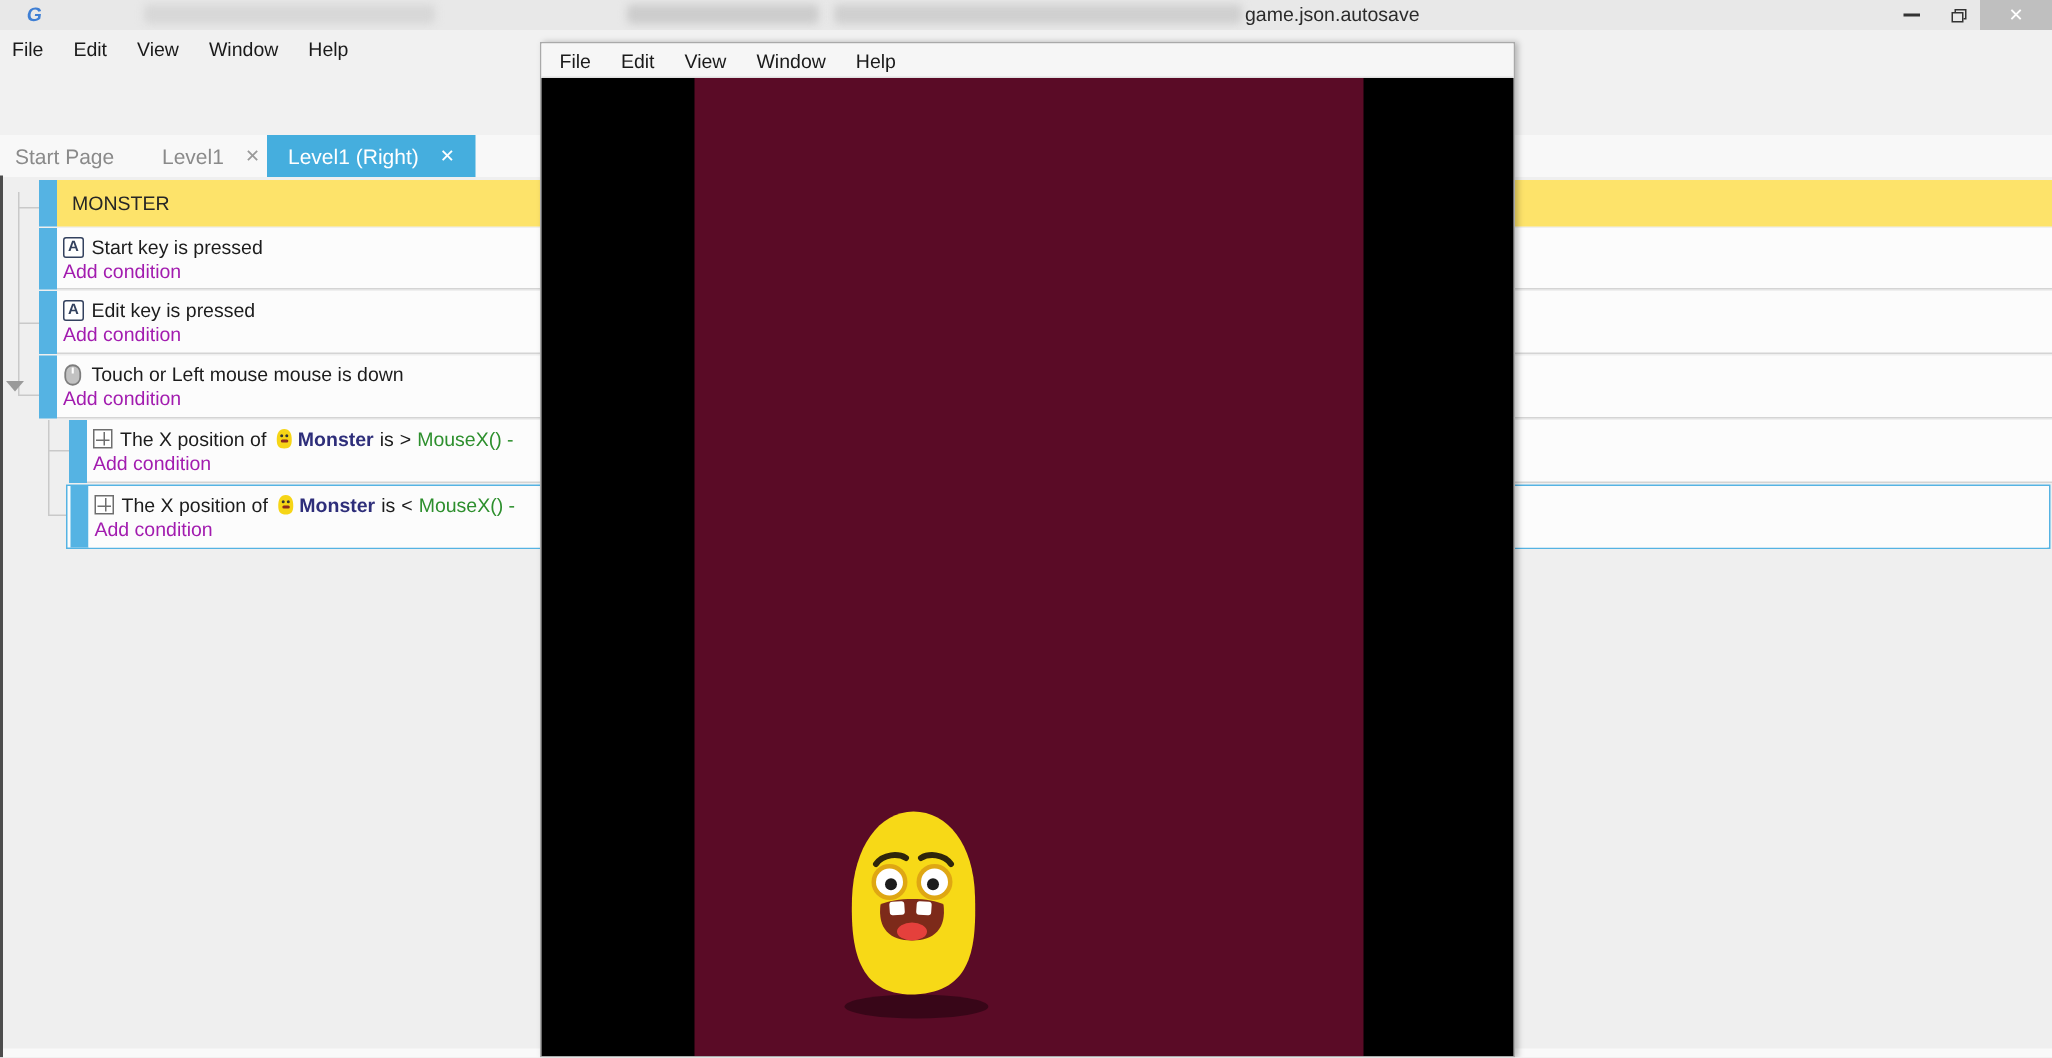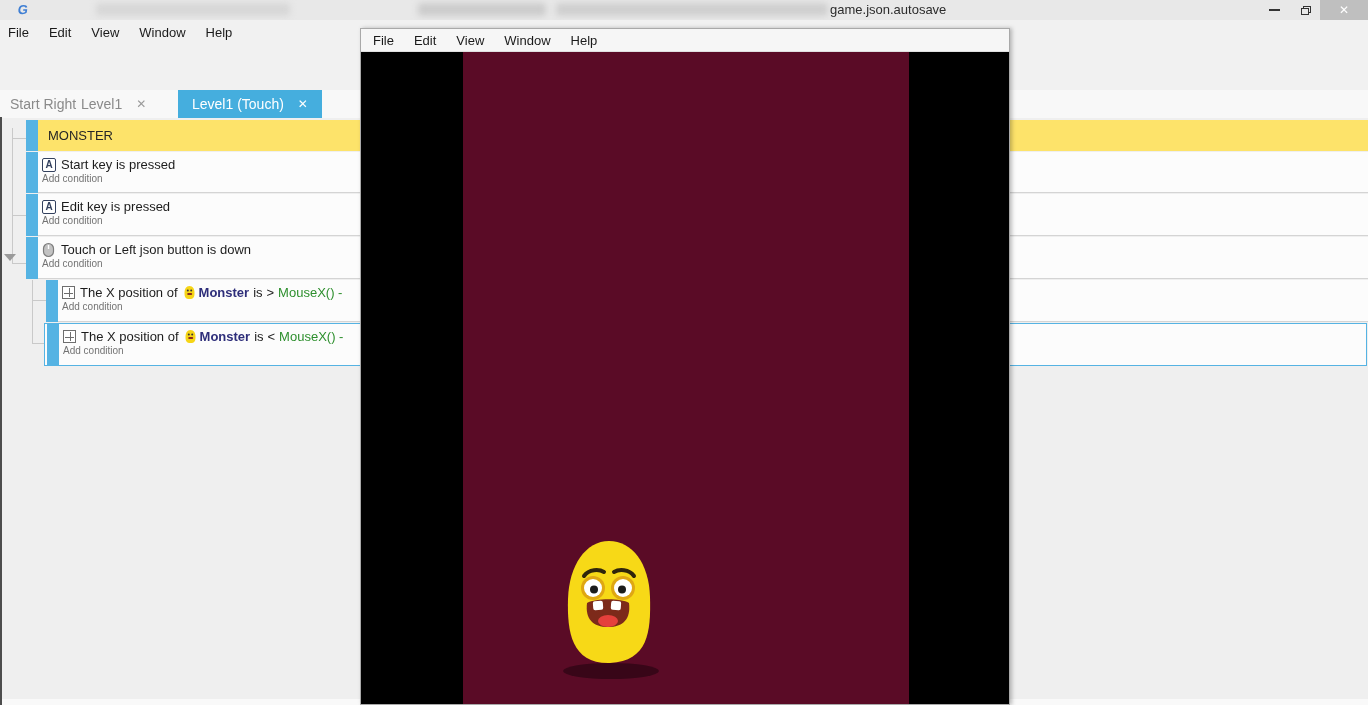--- a/index.html
+++ b/index.html
@@ -49,21 +49,21 @@
   .tree-line { position:absolute; background:#c9c9c9; z-index:1; }
   .expander { position:absolute; left:4px; top:254px; width:0; height:0; z-index:2;
               border-left:6px solid transparent; border-right:6px solid transparent; border-top:7px solid #9a9a9a; }
 
   .ev-row { position:absolute; left:0; width:1368px; z-index:1; }
   .ev-bar { position:absolute; top:0; width:12px; height:100%; background:#55b3e3; }
   .ev-body { position:absolute; top:0; height:100%; background:#fcfcfc; border-bottom:1px solid #d4d4d4; }
   .group-row .ev-body { background:#fde36a; border-bottom:none; }
   .group-label { font-size:13px; color:#262626; line-height:31px; padding-left:10px; }
   .cond-line { height:21px; display:flex; align-items:center; font-size:13px; color:#1c1c1c; padding-top:4px; }
-  .add-line { height:18px; font-size:10px; color:#737373; }
+  .add-line { height:18px; font-size:13px; color:#a21caf; }
   .sel-border { border:1px solid #55b3e3; }
 
   .kbd-icon { display:inline-block; width:14px; height:14px; border:1.5px solid #33415e; border-radius:2px;
               font-size:10px; font-weight:bold; color:#33415e; text-align:center; line-height:12px; margin-right:5px; background:#fff; }
   .pos-icon { display:inline-block; width:13px; height:13px; margin-right:5px; position:relative; border:1px solid #6e6e6e; background:#fff; }
   .pos-icon::before { content:""; position:absolute; left:50%; top:1px; bottom:1px; width:1px; background:#6e6e6e; }
   .pos-icon::after  { content:""; position:absolute; top:50%; left:1px; right:1px; height:1px; background:#6e6e6e; }
   .mini-monster { display:inline-block; margin:0 4px 0 2px; }
   .obj-name { font-weight:bold; color:#2e2e7a; margin-right:4px; }
   .plain { margin-right:4px; }
@@ -184,28 +184,28 @@
     </svg>
     <div class="tb-sep" style="left:1328px"></div>
     <svg class="tb-icon" style="left:1332px" width="34" height="36">
       <circle cx="15" cy="14" r="10" fill="none" stroke="#283a8e" stroke-width="3.5"></circle>
       <line x1="22" y1="22" x2="30" y2="31" stroke="#283a8e" stroke-width="4" stroke-linecap="round"></line>
     </svg>
   </div>
 
   <div class="tabstrip">
     <div class="tab" style="left:10px">
-      <span>Start Right</span>
-    </div>
-    <div class="tab" style="left:81px">
+      <span>Start Page</span>
+    </div>
+    <div class="tab" style="left:108px">
       <span>Level1</span>
       <span class="close">✕</span>
     </div>
     <div class="tab active" style="left:178px">
-      <span>Level1 (Touch)</span>
+      <span>Level1 (Right)</span>
       <span class="close">✕</span>
     </div>
   </div>
 
   <div class="events-area"></div>
 
   <div class="tree-line" style="left:12px; top:128px; width:1px; height:136px;"></div>
   <div class="tree-line" style="left:12px; top:138px; width:14px; height:1px;"></div>
   <div class="tree-line" style="left:12px; top:215px; width:14px; height:1px;"></div>
   <div class="tree-line" style="left:12px; top:263px; width:14px; height:1px;"></div>
@@ -244,21 +244,21 @@
   </div>
 
   <div class="ev-row" style="top:237px; height:42px;">
     <div class="ev-bar" style="left:26px"></div>
     <div class="ev-body" style="left:38px; width:1330px;">
       <div class="cond-line" style="padding-left:4px;">
         <svg width="13" height="16" style="margin-right:6px">
           <rect x="1.5" y="1.5" width="10" height="13" rx="5" fill="#c2c2c2" stroke="#7d7d7d" stroke-width="1.2"></rect>
           <line x1="6.5" y1="3" x2="6.5" y2="7" stroke="#ffffff" stroke-width="1.4"></line>
         </svg>
-        <span>Touch or Left json button is down</span>
+        <span>Touch or Left mouse mouse is down</span>
       </div>
       <div class="add-line" style="padding-left:4px;">Add condition</div>
     </div>
   </div>
 
   <div class="ev-row" style="top:280px; height:42px;">
     <div class="ev-bar" style="left:46px"></div>
     <div class="ev-body" style="left:58px; width:1310px;">
       <div class="cond-line" style="padding-left:4px;">
         <span class="pos-icon"></span>

